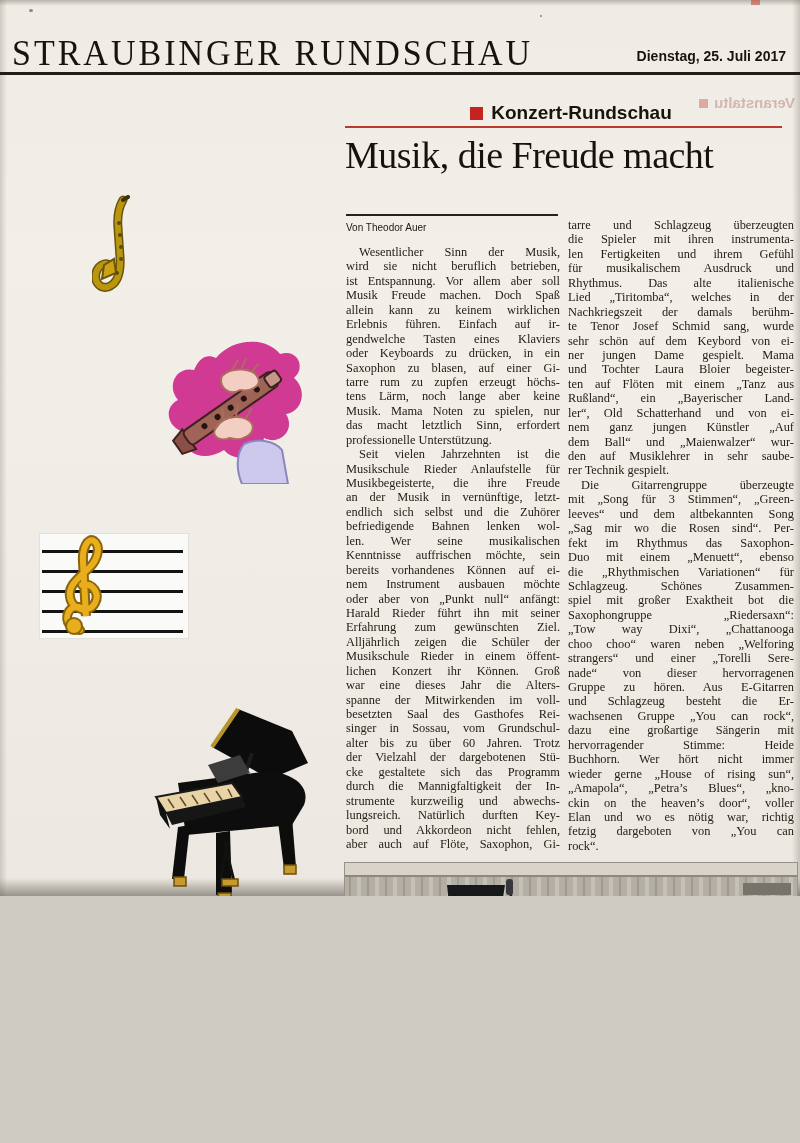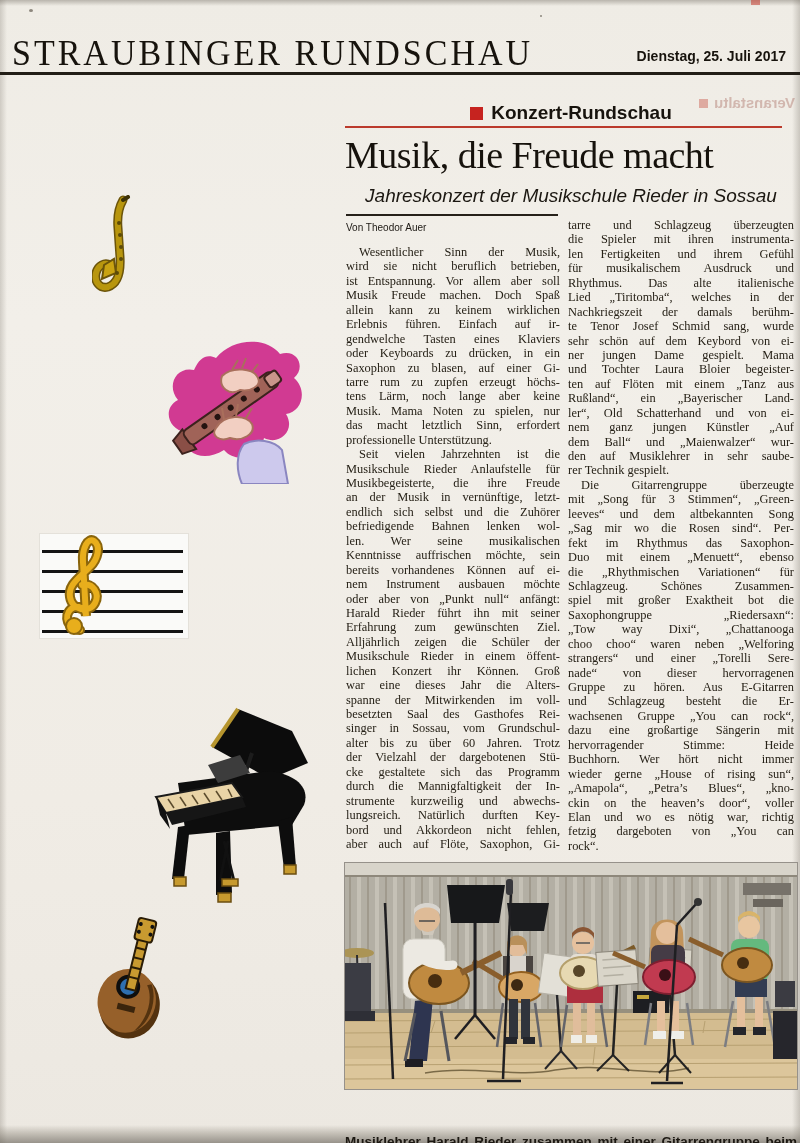--- a/index.html
+++ b/index.html
@@ -1,17 +1,17 @@
 <!DOCTYPE html>
 <html><head>
 <meta charset="utf-8">
 <style>
   html,body{margin:0;padding:0;}
   body{width:800px;height:1143px;font-family:"Liberation Serif",serif;background:#cfcbc2;}
-  .page{position:relative;width:800px;height:1143px;overflow:hidden;
+  .page{position:relative;width:800px;height:896px;overflow:hidden;
         background:linear-gradient(180deg,#efece5 0%,#f2efe9 28%,#f0ece5 70%,#ece8e1 100%);}
   
   .edge-top{position:absolute;left:0;top:0;width:800px;height:6px;
             background:linear-gradient(180deg,rgba(120,114,104,.45),rgba(120,114,104,0));}
   .edge-left{position:absolute;left:0;top:0;width:7px;height:1143px;
             background:linear-gradient(90deg,rgba(120,114,104,.28),rgba(120,114,104,0));}
   .edge-right{position:absolute;right:0;top:0;width:8px;height:1143px;
             background:linear-gradient(270deg,rgba(120,114,104,.32),rgba(120,114,104,0));}
   .edge-bottom{position:absolute;left:0;bottom:0;width:800px;height:18px;
             background:linear-gradient(180deg,rgba(130,124,112,0) 0%,rgba(140,134,122,.40) 45%,rgba(100,95,86,.62) 100%);}
@@ -84,21 +84,20 @@
 
   <div class="masthead">STRAUBINGER RUNDSCHAU</div>
   <div class="dateline">Dienstag, 25. Juli 2017</div>
   <div class="masthead-rule"></div>
 
   <div class="ghost"><span>Veranstaltu</span><span class="gsq"></span></div>
   <div class="kicker"><span class="kicker-square"></span><span>Konzert-Rundschau</span></div>
   <div class="kicker-rule"></div>
 
   <div class="title">Musik, die Freude macht</div>
-  <div class="subtitle">Jahreskonzert der Musikschule Rieder in Sossau</div>
 
   <svg class="clip" style="left:92px;top:195px;" width="52" height="105" viewBox="0 0 52 105">
     <path d="M31 5 C27 12 25 22 26 33 L28 62 C29 79 25 89 16 92 C8 94 2 87 4 78 C6 70 13 67 18 70" fill="none" stroke="#6b540a" stroke-width="9" stroke-linecap="round"></path>
     <path d="M31 5 C27 12 25 22 26 33 L28 62 C29 79 25 89 16 92 C8 94 2 87 4 78 C6 70 13 67 18 70" fill="none" stroke="#b8960e" stroke-width="6" stroke-linecap="round"></path>
     <path d="M12 70 L22 64 L24 78 L10 84 Z" fill="#c9a312" stroke="#6b540a" stroke-width="2"></path>
     <path d="M31 5 l5 -3" stroke="#3d3106" stroke-width="4" stroke-linecap="round"></path>
     <circle cx="27" cy="28" r="2" fill="#5c4a08"></circle>
       <circle cx="28" cy="40" r="2" fill="#5c4a08"></circle>
     <circle cx="29" cy="52" r="2" fill="#5c4a08"></circle>
       <circle cx="29" cy="64" r="2" fill="#5c4a08"></circle>

